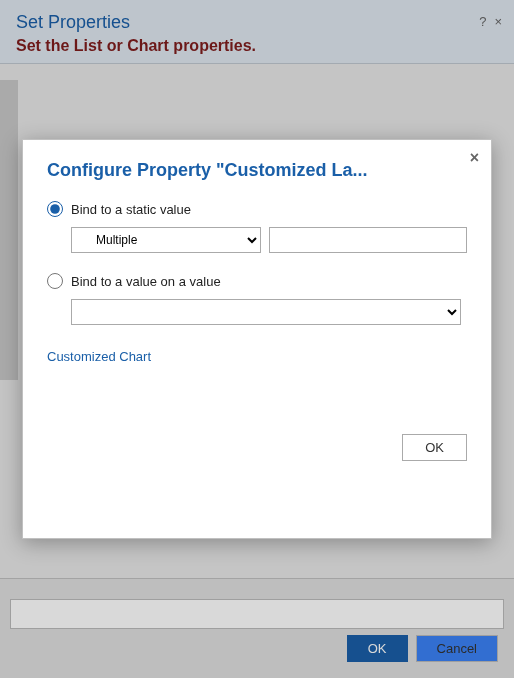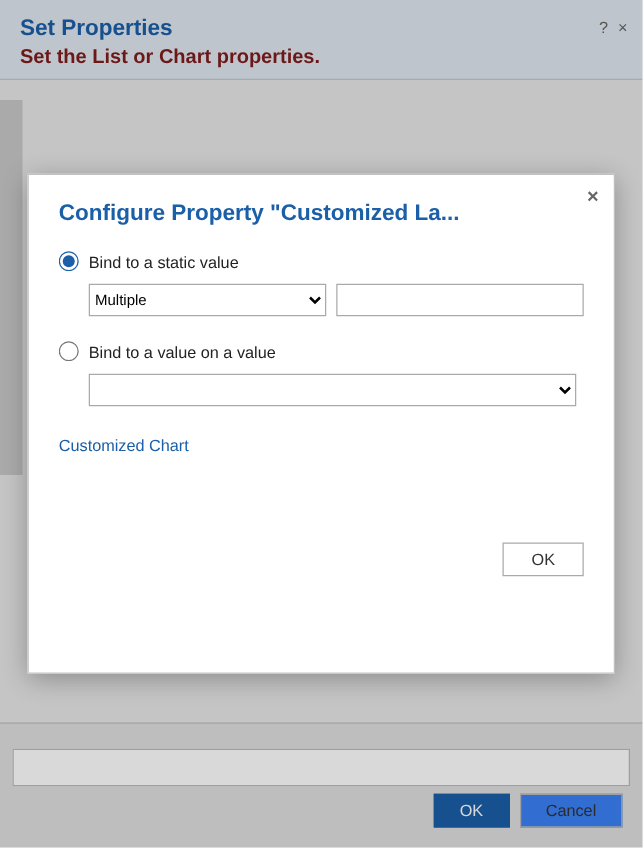--- a/index.html
+++ b/index.html
@@ -30,21 +30,21 @@
 
     .bg-panel-header {
       background: #e0e8f0;
       padding: 12px 16px 8px 16px;
       border-bottom: 1px solid #c0c8d0;
     }
 
     .bg-panel-title {
       color: #1a5fa8;
       font-size: 18px;
-      font-weight: bold;
+      font-weight: normal;
       margin-bottom: 4px;
     }
 
     .bg-panel-subtitle {
       color: #7f1d1d;
       font-size: 16px;
       font-weight: bold;
     }
 
     .bg-panel-icons {
@@ -186,21 +186,21 @@
       margin-bottom: 20px;
       gap: 8px;
     }
 
     .controls-row select {
       width: 190px;
       height: 26px;
       border: 1px solid #aaa;
       background: white;
       font-size: 12px;
-      padding: 2px 0;
+      padding: 2px 20px;
       cursor: pointer;
     }
 
     .controls-row input[type="text"] {
       flex: 1;
       height: 26px;
       border: 1px solid #aaa;
       padding: 2px 6px;
       font-size: 12px;
     }

